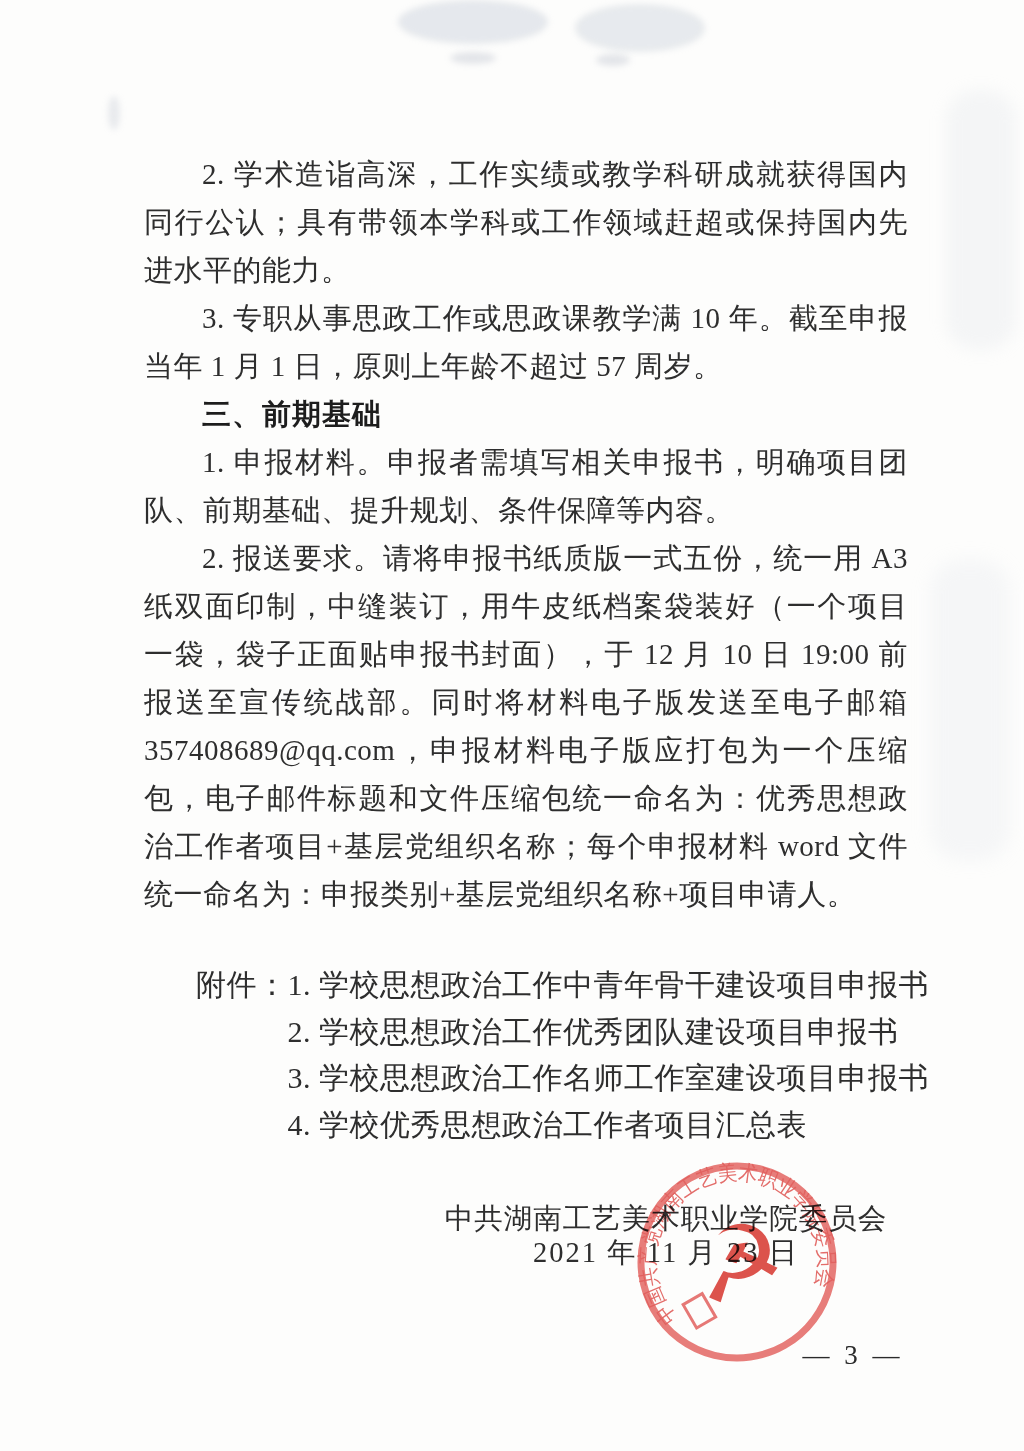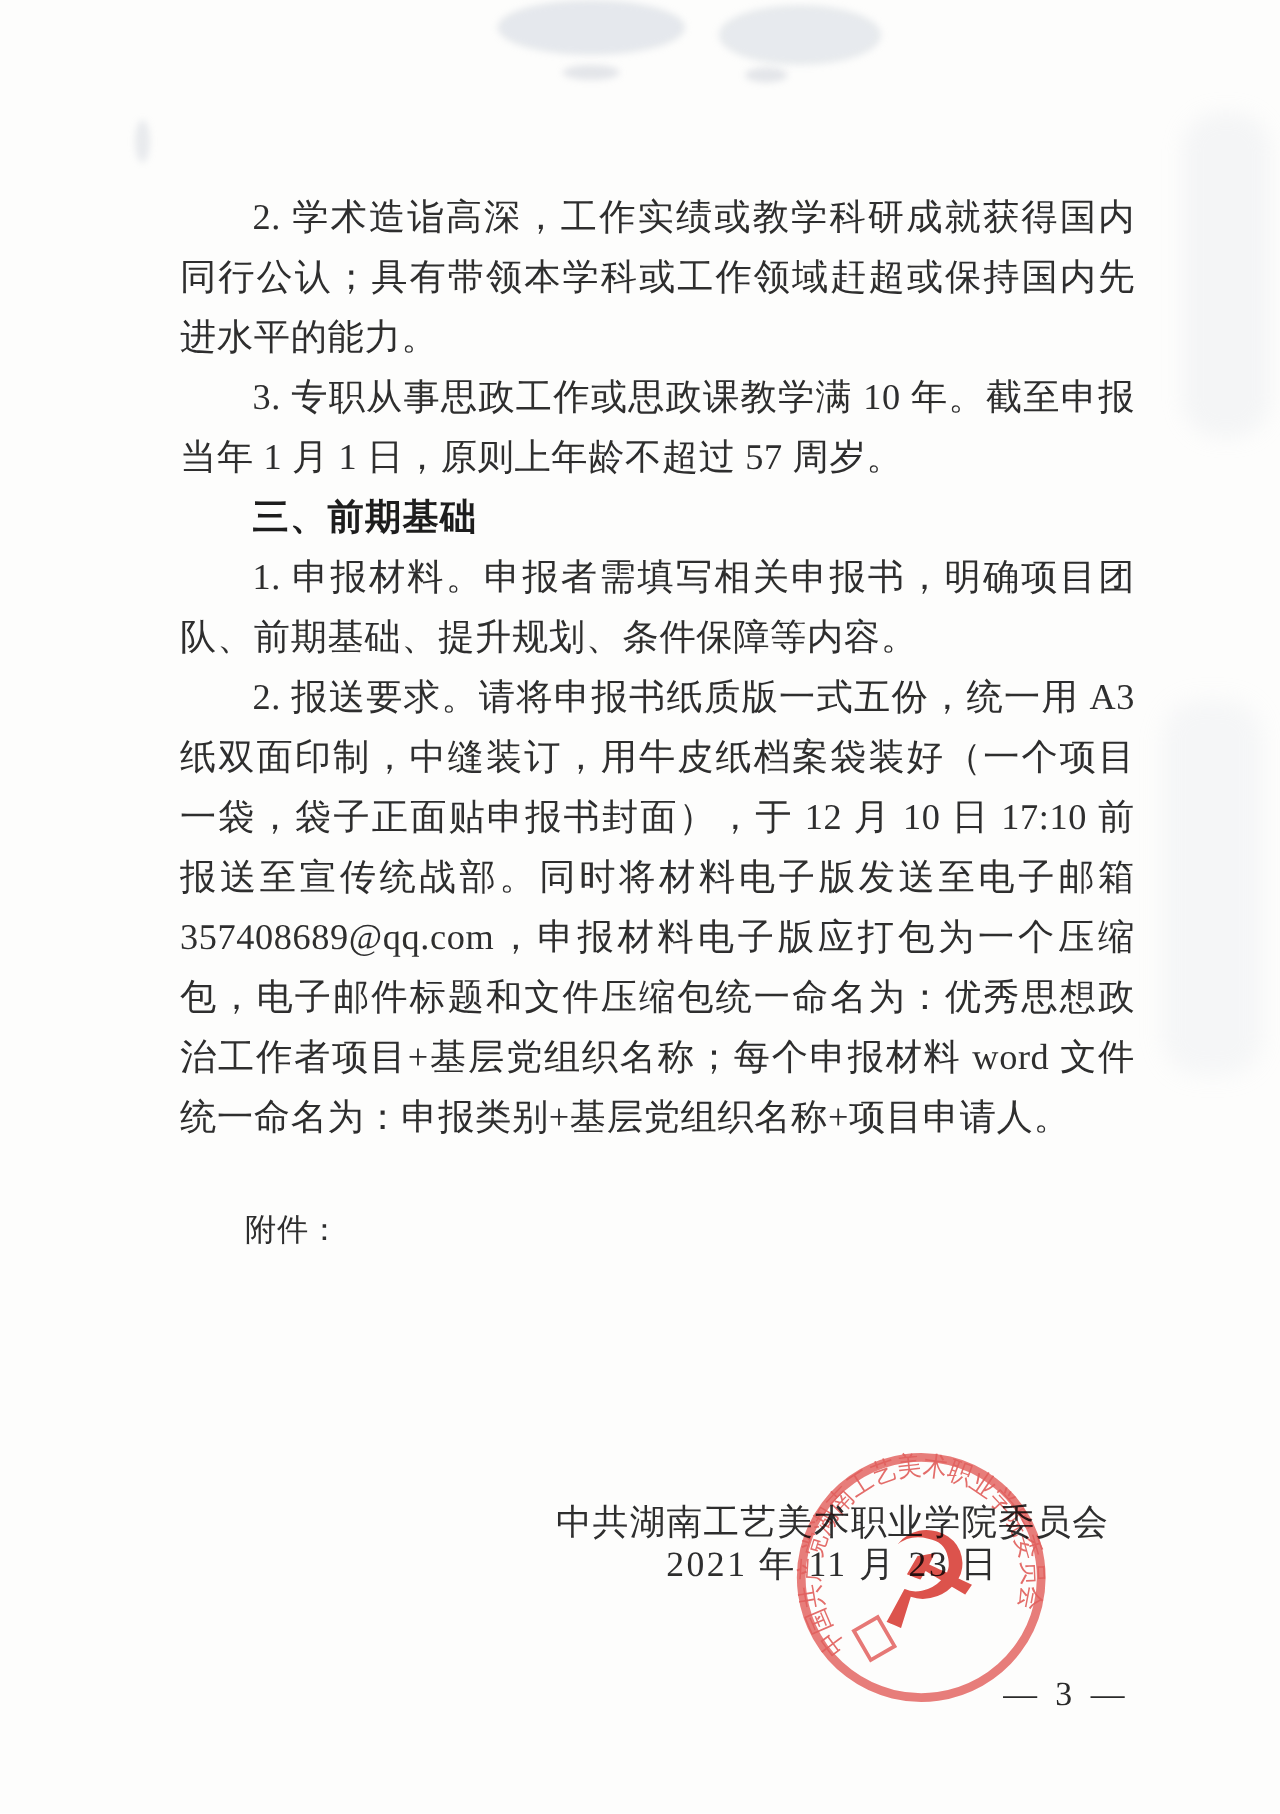--- a/index.html
+++ b/index.html
@@ -33,21 +33,21 @@
   .section-heading{
     margin:0;text-indent:2em;
     font-family:"Liberation Sans","DejaVu Sans",sans-serif;
     font-weight:bold;font-size:29px;line-height:48px;
     color:#1d1d1d;letter-spacing:1px;
   }
 
   
   .attachments{
     position:absolute;left:196px;top:962px;width:740px;
-    font-size:25px;line-height:46.5px;letter-spacing:.5px;
+    font-size:30px;line-height:46.5px;letter-spacing:.5px;
     display:flex;align-items:flex-start;
   }
   .attachments .label{white-space:nowrap;}
   .attachments .items{display:flex;flex-direction:column;}
 
   
   .signature{
     position:absolute;left:420px;top:1202px;width:492px;
     text-align:center;font-size:28.5px;line-height:34px;
   }
@@ -82,25 +82,31 @@
   <div class="smudge d"></div>
   <div class="smudge e"></div>
   <div class="smudge f"></div>
   <div class="smudge g"></div>
 
   <div class="body-text">
     <p>2. 学术造诣高深，工作实绩或教学科研成就获得国内同行公认；具有带领本学科或工作领域赶超或保持国内先进水平的能力。</p>
     <p>3. 专职从事思政工作或思政课教学满 10 年。截至申报当年 1 月 1 日，原则上年龄不超过 57 周岁。</p>
     <h3 class="section-heading">三、前期基础</h3>
     <p>1. 申报材料。申报者需填写相关申报书，明确项目团队、前期基础、提升规划、条件保障等内容。</p>
-    <p>2. 报送要求。请将申报书纸质版一式五份，统一用 A3 纸双面印制，中缝装订，用牛皮纸档案袋装好（一个项目一袋，袋子正面贴申报书封面），于 12 月 10 日 17:10 前报送至宣传统战部。同时将材料电子版发送至电子邮箱 357408689@qq.com，申报材料电子版应打包为一个压缩包，电子邮件标题和文件压缩包统一命名为：优秀思想政治工作者项目+基层党组织名称；每个申报材料 word 文件统一命名为：申报类别+基层党组织名称+项目申请人。</p>
+    <p>2. 报送要求。请将申报书纸质版一式五份，统一用 A3 纸双面印制，中缝装订，用牛皮纸档案袋装好（一个项目一袋，袋子正面贴申报书封面），于 12 月 10 日 19:00 前报送至宣传统战部。同时将材料电子版发送至电子邮箱 357408689@qq.com，申报材料电子版应打包为一个压缩包，电子邮件标题和文件压缩包统一命名为：优秀思想政治工作者项目+基层党组织名称；每个申报材料 word 文件统一命名为：申报类别+基层党组织名称+项目申请人。</p>
   </div>
 
   <div class="attachments">
     <span class="label">附件：</span>
+    <div class="items">
+      <span>1. 学校思想政治工作中青年骨干建设项目申报书</span>
+      <span>2. 学校思想政治工作优秀团队建设项目申报书</span>
+      <span>3. 学校思想政治工作名师工作室建设项目申报书</span>
+      <span>4. 学校优秀思想政治工作者项目汇总表</span>
+    </div>
   </div>
 
   <div class="signature">
     <div class="org">中共湖南工艺美术职业学院委员会</div>
     <div class="date">2021 年 11 月 23 日</div>
   </div>
 
   <div class="seal">
     <svg viewBox="-107 -107 214 214" xmlns="http://www.w3.org/2000/svg">
       <defs>

